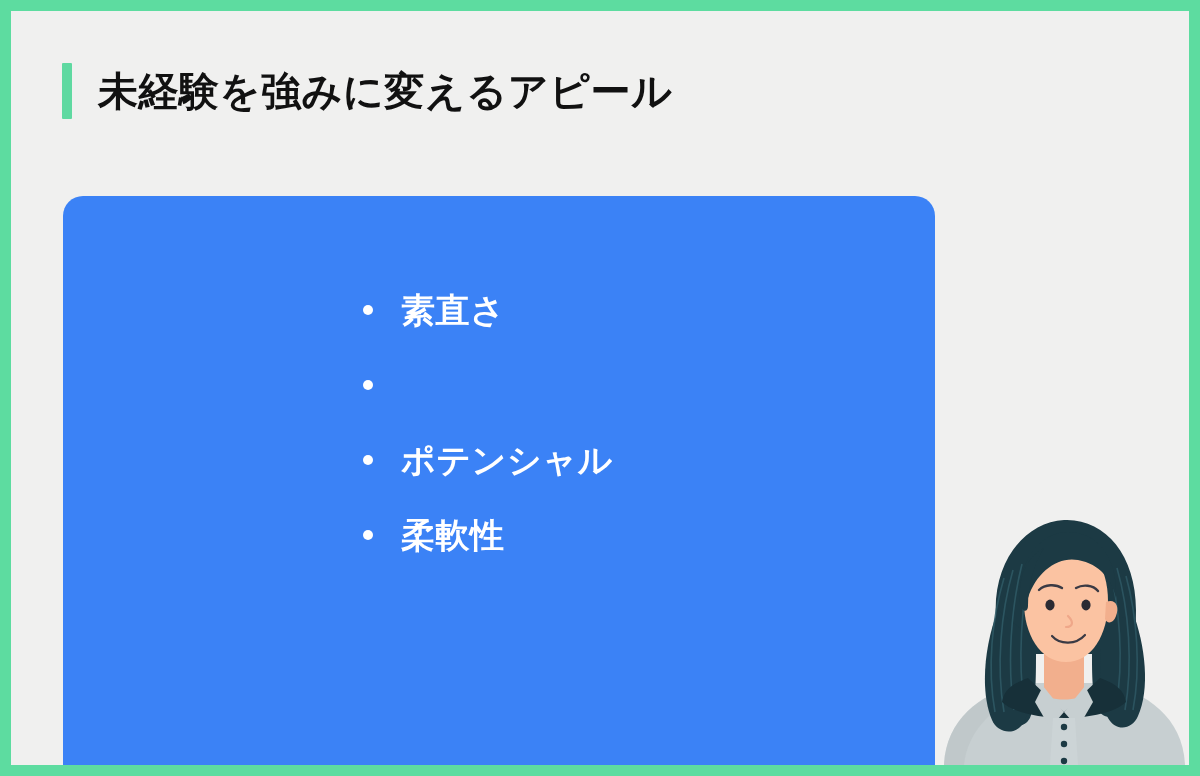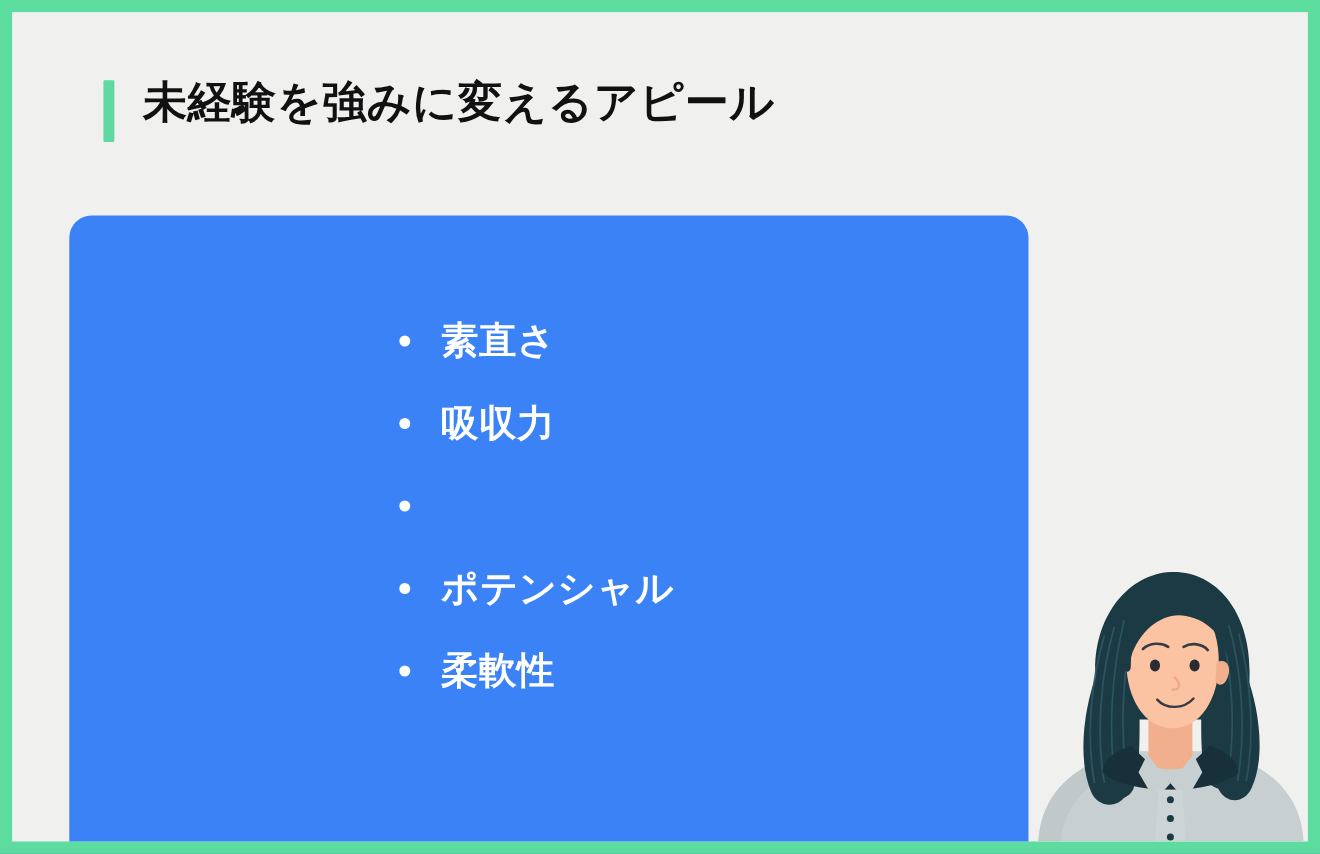--- a/index.html
+++ b/index.html
@@ -31,25 +31,24 @@
     width: 1178px;
     height: 754px;
     background: #F0F0EF;
     overflow: hidden;
   }
 
   
   .title-row {
     position: absolute;
     left: 51px;
-    top: 62px;
+    top: 49px;
     display: flex;
-    align-items: flex-start;
+    align-items: center;
     height: 62px;
-    margin-left: 32px;
   }
   .title-bar {
     width: 10px;
     height: 56px;
     background: #5FD9A1;
     border-radius: 1px;
     flex: none;
   }
   .title-text {
     margin-left: 26px;
@@ -125,24 +124,20 @@
     </div>
 
     <div class="card">
       <ul class="bullet-list">
 
         <li class="bullet-item">
           <span class="bullet-dot"></span>
           <span class="bullet-label">素直さ</span>
         </li>
 
-        <li class="bullet-item">
-          <span class="bullet-dot"></span>
-          <span class="bullet-label">吸収力</span>
-        </li>
 
         <li class="bullet-item">
           <span class="bullet-dot"></span>
         </li>
 
         <li class="bullet-item">
           <span class="bullet-dot"></span>
           <span class="bullet-label">ポテンシャル</span>
         </li>
 

